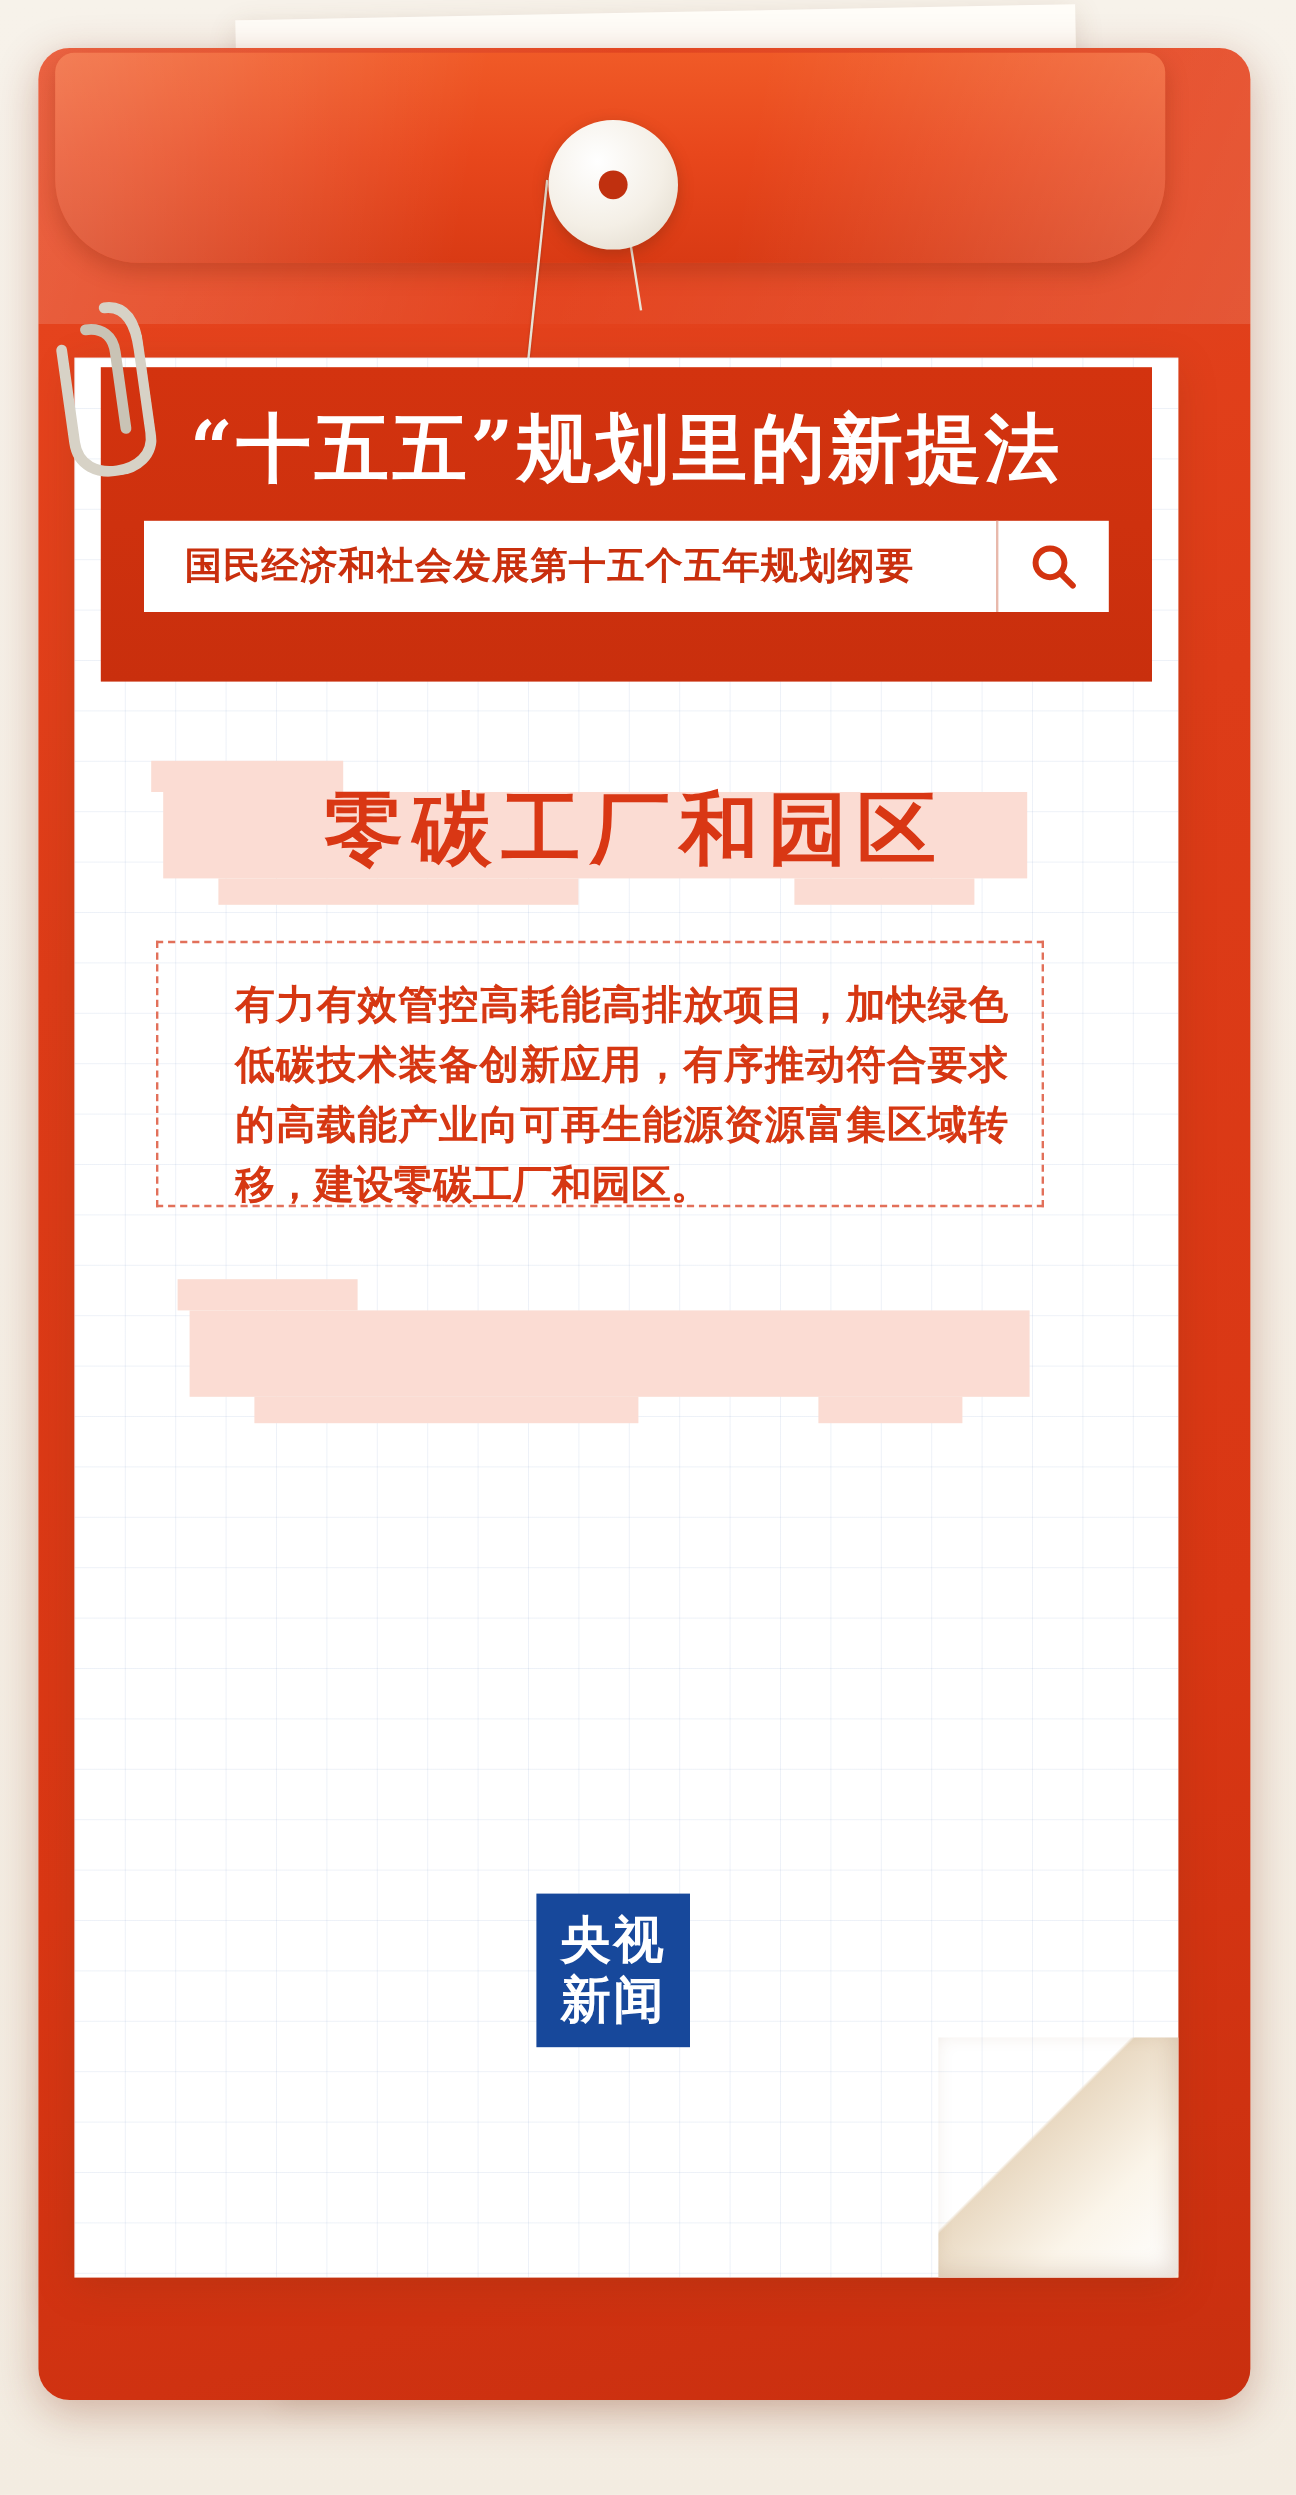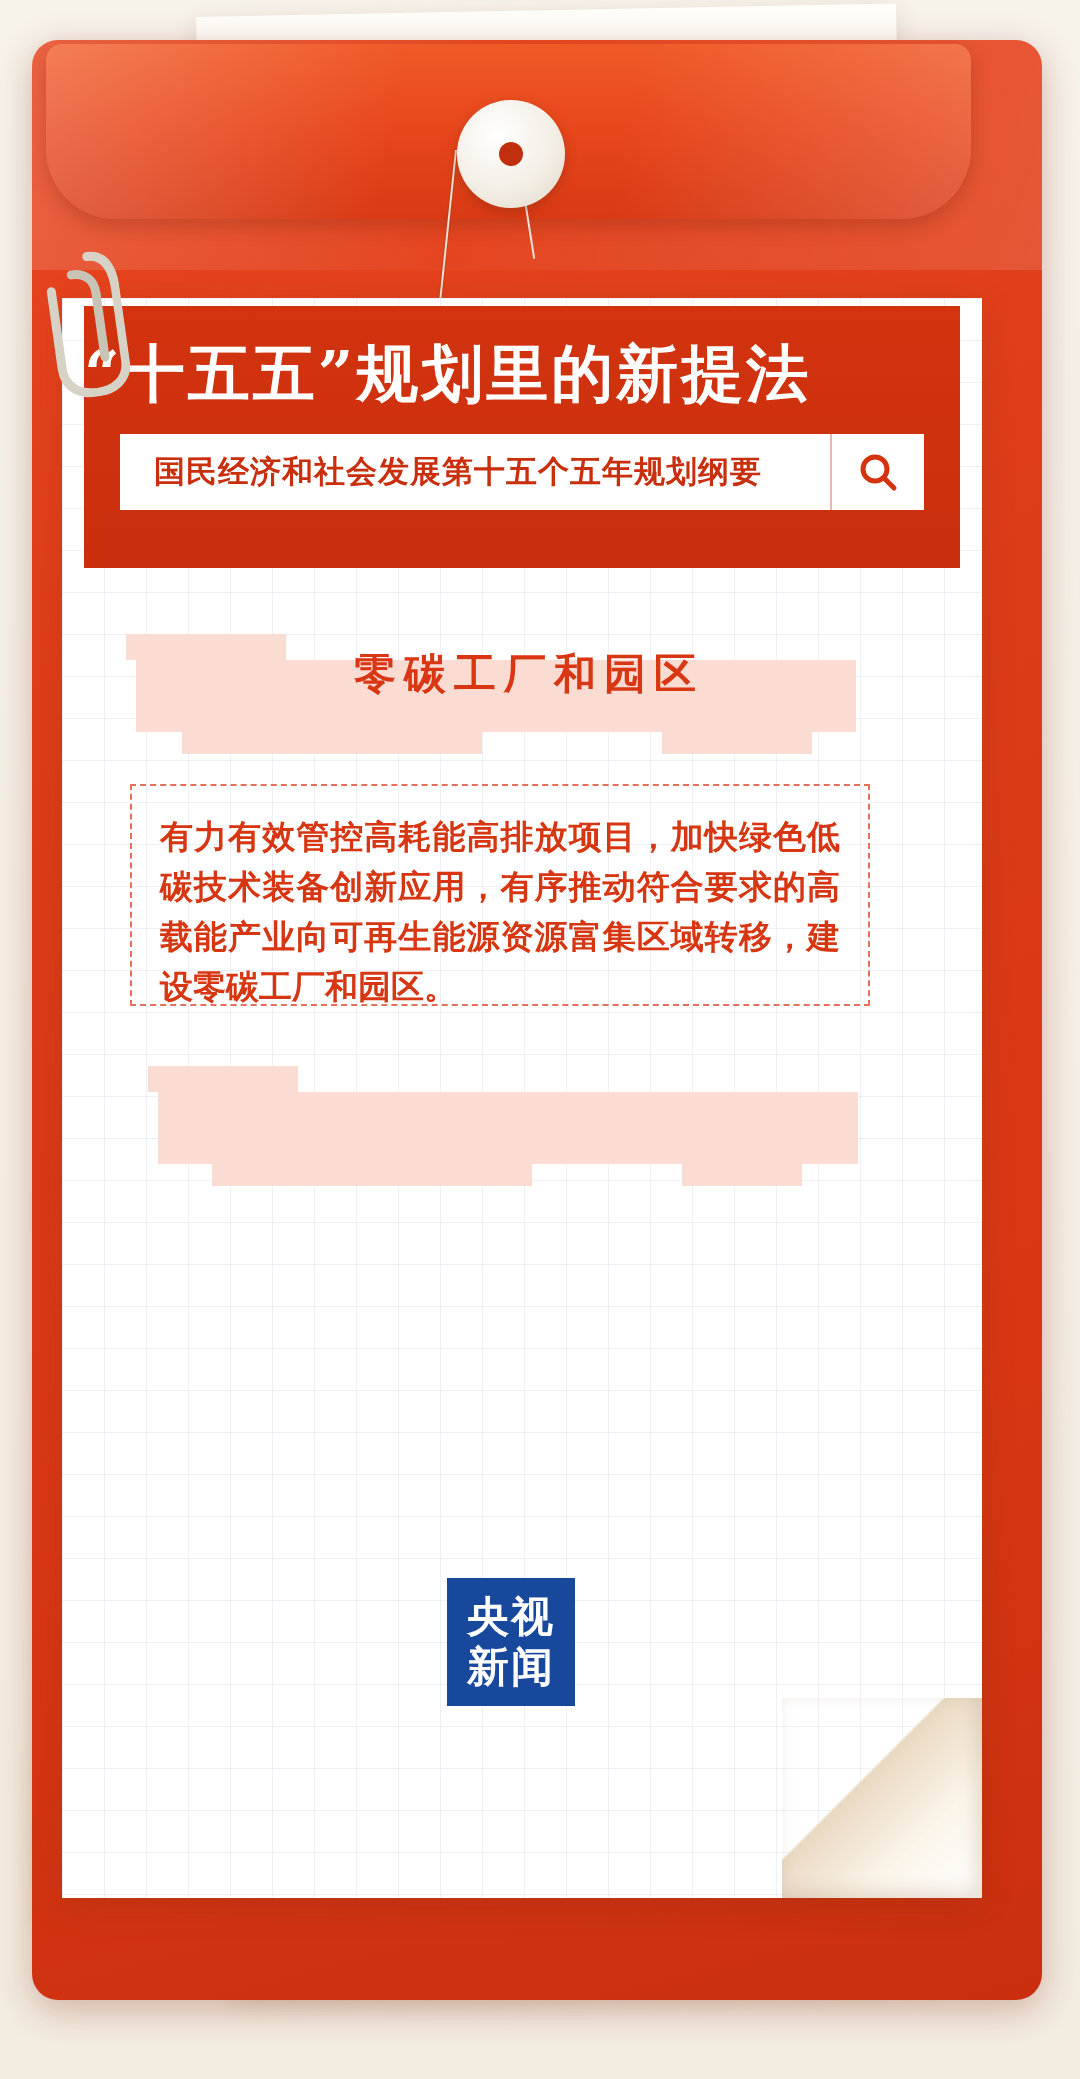--- a/index.html
+++ b/index.html
@@ -134,21 +134,21 @@
     left: 22px;
     top: 8px;
     width: 876px;
     height: 262px;
     background: linear-gradient(180deg, #d3330f 0%, #c92f0d 100%);
   }
   .header-title {
     position: absolute;
     left: 0; right: 0;
     top: 26px;
-    text-align: left;
+    text-align: center;
     color: #ffffff;
     font-size: 62px;
     font-weight: bold;
     letter-spacing: 3px;
     font-family: "DejaVu Serif", "Liberation Serif", serif;
     white-space: nowrap;
   }
   .search-bar {
     position: absolute;
     left: 36px;
@@ -189,40 +189,41 @@
   }
   .hl-band {
     position: absolute;
     background: #fbdcd3;
   }
   .sec-title {
     position: absolute;
     left: 4px; right: 0;
     text-align: center;
     color: #d93714;
-    font-size: 42px;
+    font-size: 66px;
     font-weight: bold;
     letter-spacing: 8px;
     font-family: "DejaVu Serif", "Liberation Serif", serif;
     white-space: nowrap;
     margin-left: 10px;
   }
   .body-box {
     position: absolute;
     border: 2px dashed #e2705a;
     box-sizing: border-box;
     padding: 26px 28px 24px 28px;
   }
   .body-text {
     color: #d63712;
     font-size: 33px;
     line-height: 50px;
     font-weight: bold;
     font-family: "DejaVu Serif", "Liberation Serif", serif;
     text-align: justify;
+    margin-left: 36px;
   }
 
   
   .logo {
     position: absolute;
     left: 385px;
     top: 1280px;
     width: 128px;
     height: 128px;
     background: #17489b;

